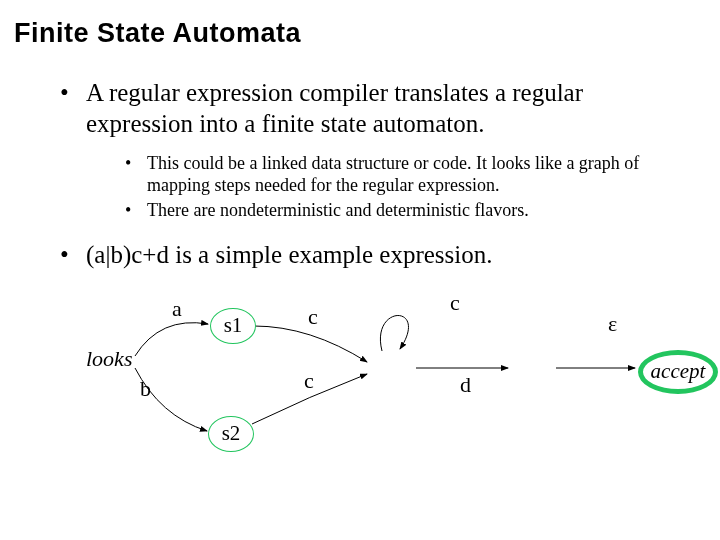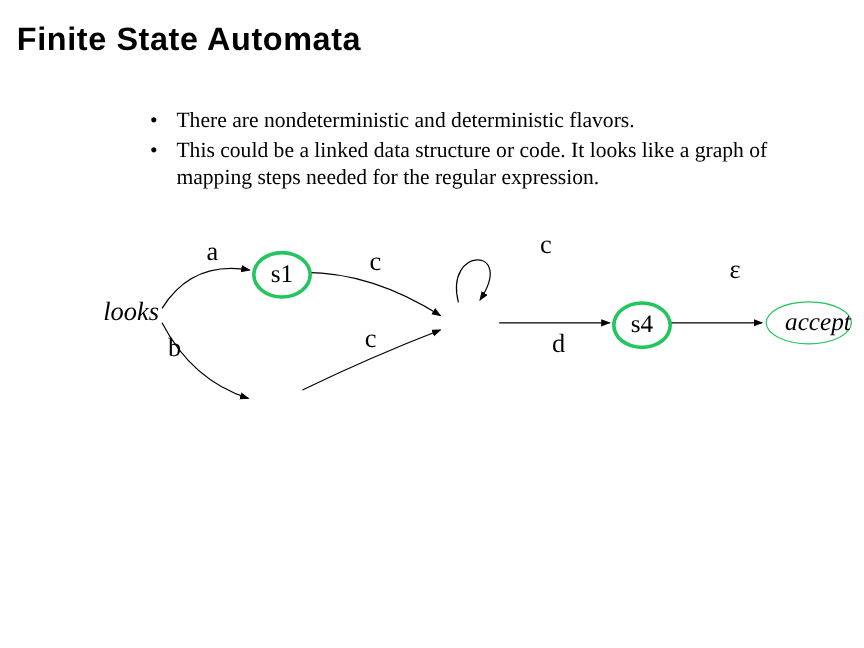--- a/index.html
+++ b/index.html
@@ -60,35 +60,35 @@
     margin-left: 20px;
     margin-top: 6px;
   }
   .node {
     position: absolute;
     font-size: 22px;
     font-family: "Times New Roman", serif;
   }
   .node.italic { font-style: italic; }
   .node.state {
-    border: 3px solid #22c55e;
+    border: 1px solid #22c55e;
     border-radius: 50%;
     width: 44px;
     height: 34px;
     text-align: center;
     line-height: 32px;
     background: white;
     font-size: 21px;
   }
   .node.accept {
-    border: 1px solid #22c55e;
+    border: 5px solid #22c55e;
     border-radius: 50%;
     width: 70px;
     height: 34px;
-    text-align: right;
+    text-align: center;
     line-height: 32px;
     background: white;
     font-style: italic;
     font-size: 21px;
   }
   .edge-label {
     position: absolute;
     font-size: 22px;
     font-family: "Times New Roman", serif;
   }
@@ -99,26 +99,28 @@
     overflow: visible;
   }
 </style>
 </head>
 <body>
 
 <div class="title">Finite State Automata</div>
 
 <div class="content">
 
+  <div class="bullet-main">A regular expression compiler translates a regular expression into a finite state automaton.</div>
 
   <div class="sub-block">
+    <div class="bullet-sub">This could be a linked data structure or code. It looks like a graph of mapping steps needed for the regular expression.</div>
     <div class="bullet-sub">There are nondeterministic and deterministic flavors.</div>
-    <div class="bullet-sub">This could be a linked data structure or code. It looks like a graph of mapping steps needed for the regular expression.</div>
   </div>
 
+  <div class="bullet-main">(a|b)c+d is a simple example expression.</div>
 
   <div class="diagram">
 
     <svg width="640" height="200">
       <defs>
         <marker id="arrow" markerWidth="9" markerHeight="9" refX="7" refY="3" orient="auto">
           <path d="M0,0 L8,3 L0,6 Z" fill="black"></path>
         </marker>
       </defs>
 
@@ -134,23 +136,23 @@
 
       <path d="M 336 92 L 428 92" stroke="black" fill="none" marker-end="url(#arrow)"></path>
 
       <path d="M 476 92 L 555 92" stroke="black" fill="none" marker-end="url(#arrow)"></path>
     </svg>
 
     <div class="node italic" style="left:6px; top:70px;">looks</div>
 
     <div class="node state" style="left:130px; top:32px;">s1</div>
 
+    <div class="node state" style="left:128px; top:140px;">s2</div>
 
 
-    <div class="node state" style="left:430px; top:74px;">s4</div>
 
     <div class="node accept" style="left:558px; top:74px;">accept</div>
 
     <div class="edge-label" style="left:92px; top:20px;">a</div>
     <div class="edge-label" style="left:60px; top:100px;">b</div>
     <div class="edge-label" style="left:228px; top:28px;">c</div>
     <div class="edge-label" style="left:224px; top:92px;">c</div>
     <div class="edge-label" style="left:370px; top:14px;">c</div>
     <div class="edge-label" style="left:380px; top:96px;">d</div>
     <div class="edge-label" style="left:528px; top:35px;">ε</div>

